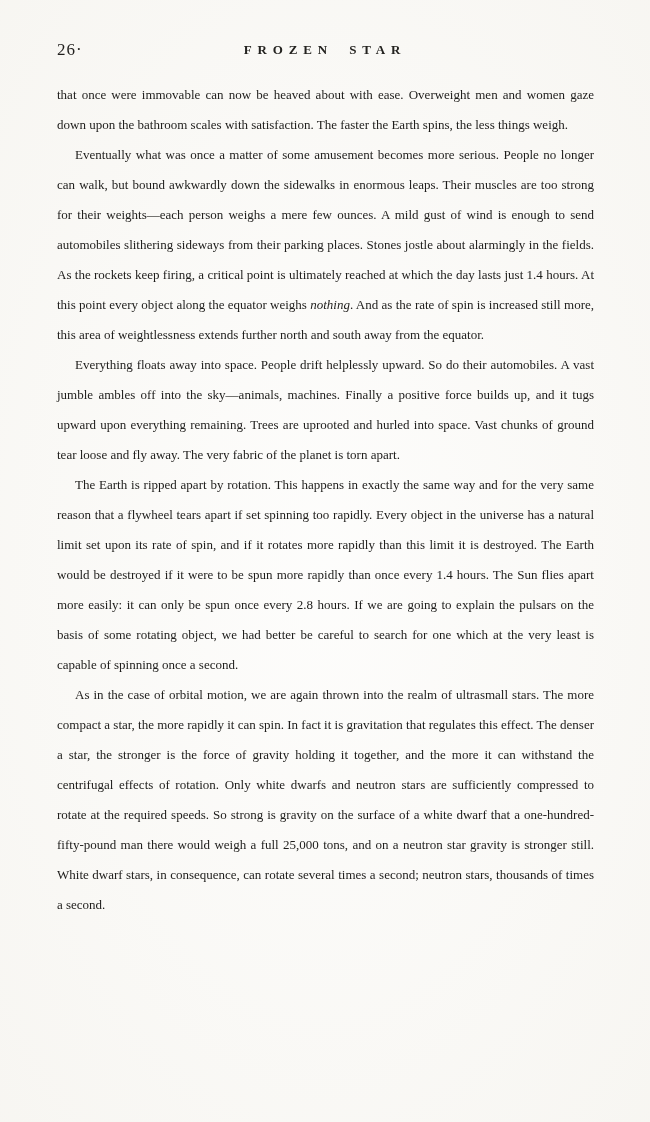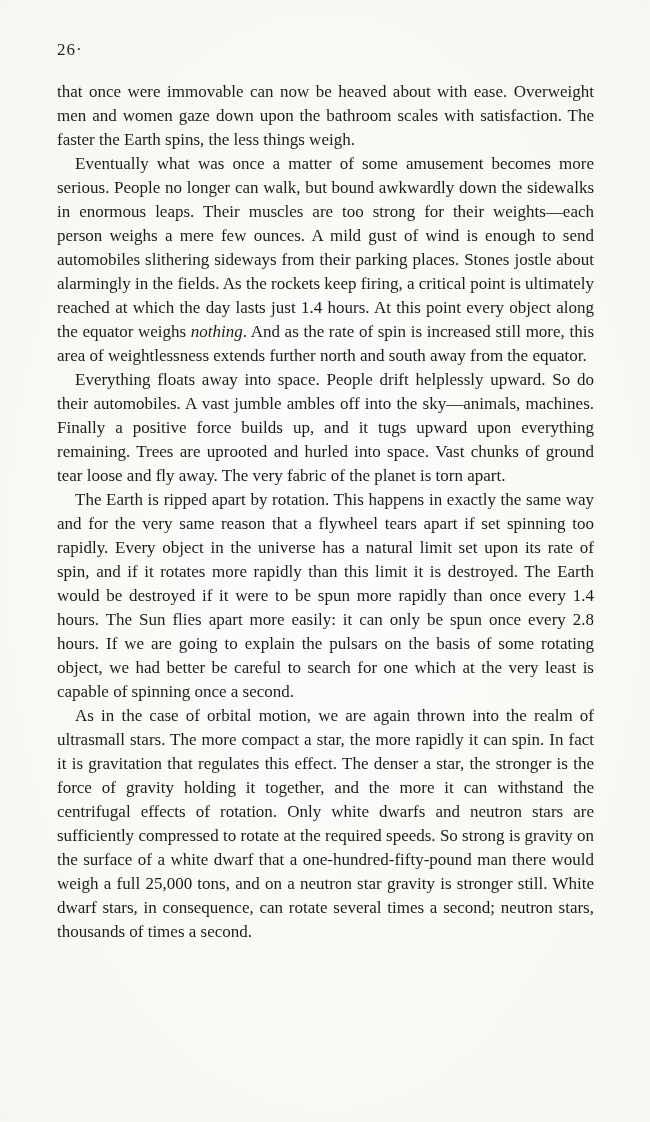--- a/index.html
+++ b/index.html
@@ -46,22 +46,22 @@
     letter-spacing: 0.45em;
     word-spacing: 0.55em;
     color: #242320;
     text-transform: uppercase;
   }
   .body-text {
     position: absolute;
     top: 80px;
     left: 57px;
     width: 537px;
-    font-size: 17px;
-    line-height: 24px;
+    font-size: 13px;
+    line-height: 30px;
     text-align: justify;
     color: #1d1c1a;
   }
   .body-text p {
     margin: 0;
     padding: 0;
   }
   .body-text p.indent {
     text-indent: 18px;
   }
@@ -69,20 +69,21 @@
     font-style: italic;
   }
 </style>
 </head>
 <body>
 
 <div class="scan">
 
   <div class="page-header">
     <span class="page-number">26·</span>
+    <span class="running-head">FROZEN STAR</span>
   </div>
 
   <div class="body-text">
 
     <p class="no-indent">that once were immovable can now be heaved about with ease. Overweight men and women gaze down upon the bathroom scales with satisfaction. The faster the Earth spins, the less things weigh.</p>
 
     <p class="indent"><span>Eventually what was once a matter of some amusement becomes more serious. People no longer can walk, but bound awkwardly down the sidewalks in enormous leaps. Their muscles are too strong for their weights—each person weighs a mere few ounces. A mild gust of wind is enough to send automobiles slithering sideways from their parking places. Stones jostle about alarmingly in the fields. As the rockets keep firing, a critical point is ultimately reached at which the day lasts just 1.4 hours. At this point every object along the equator weighs </span><i>nothing</i><span>. And as the rate of spin is increased still more, this area of weightlessness extends further north and south away from the equator.</span></p>
 
     <p class="indent">Everything floats away into space. People drift helplessly upward. So do their automobiles. A vast jumble ambles off into the sky—animals, machines. Finally a positive force builds up, and it tugs upward upon everything remaining. Trees are uprooted and hurled into space. Vast chunks of ground tear loose and fly away. The very fabric of the planet is torn apart.</p>
 

